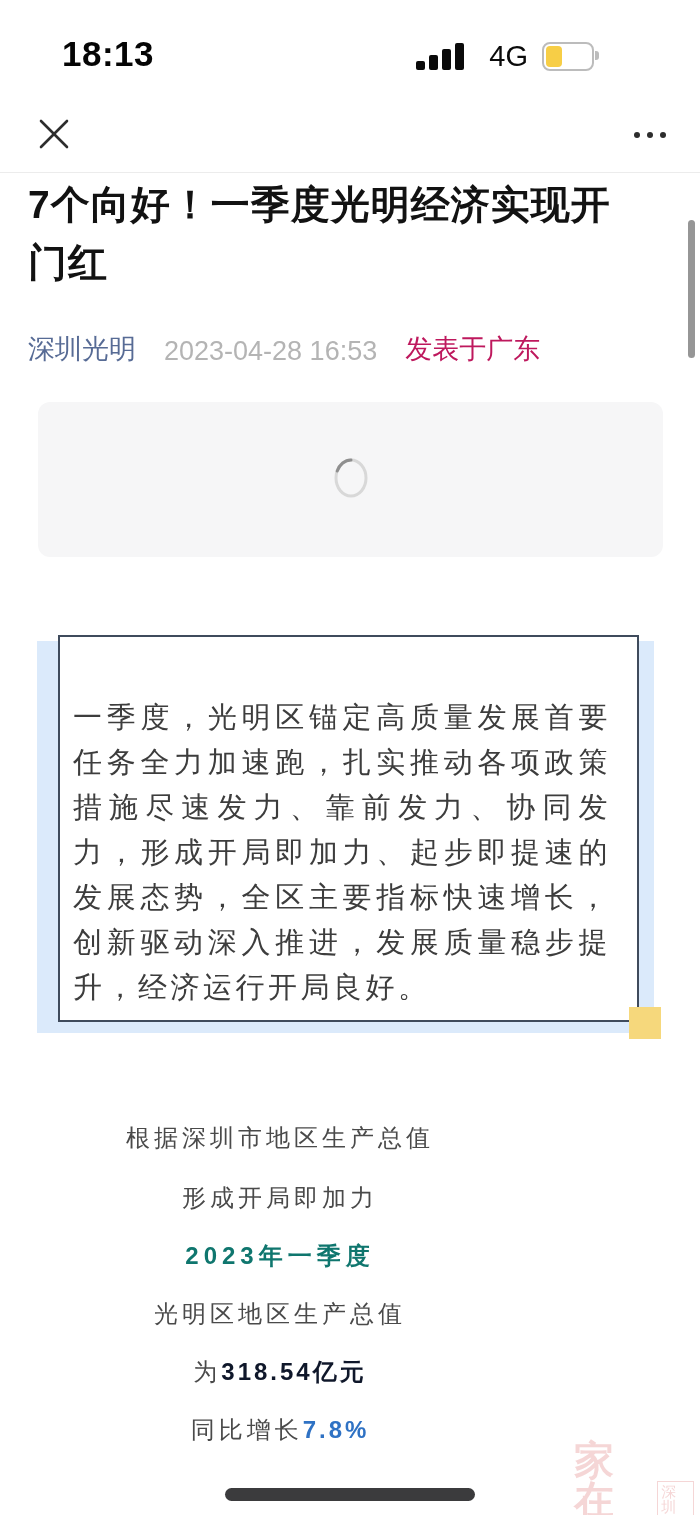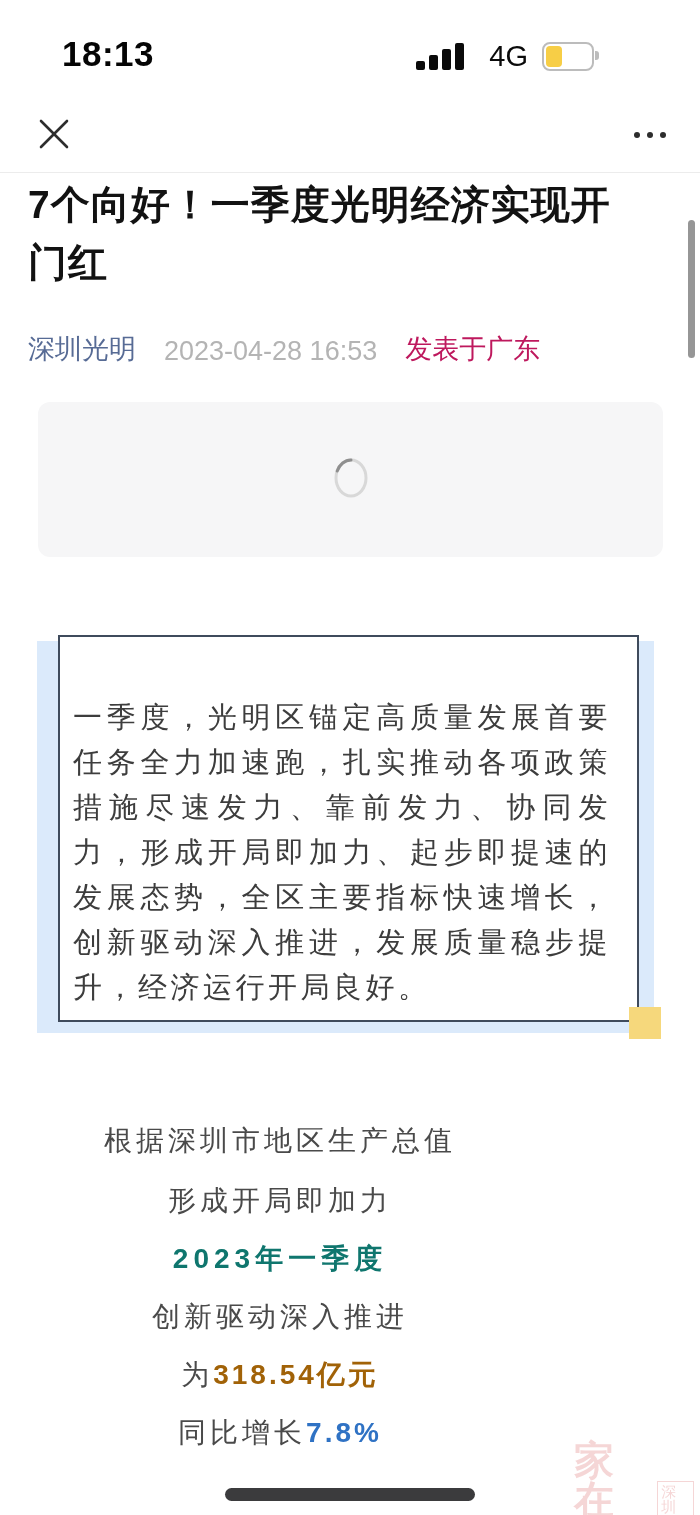--- a/index.html
+++ b/index.html
@@ -40,21 +40,21 @@
   
   .quote-wrap{position:absolute;left:0;top:0;}
   .quote-blue{position:absolute;left:37px;top:641px;width:617px;height:392px;}
   .quote-box{position:absolute;left:58px;top:635px;width:581px;height:387px;background:#ffffff;border:2px solid #3f4b5c;box-sizing:border-box;}
   .quote-text{position:absolute;left:0;top:0;width:100%;height:100%;box-sizing:border-box;
     padding:38px 26px 30px 13px;font-size:29px;line-height:45px;letter-spacing:3.5px;
     color:#3d3d3d;text-align:justify;margin-top:20px;}
   .yellow-sq{position:absolute;left:629px;top:1007px;width:32px;height:32px;}
   
   .stat-line{position:absolute;left:0;width:560px;text-align:center;
-    font-size:28px;letter-spacing:4px;color:#4a4a4a;white-space:nowrap;}
+    font-size:24px;letter-spacing:4px;color:#4a4a4a;white-space:nowrap;}
   .stat-bold{font-weight:700;color:#0f766e;letter-spacing:5px;}
   .stat-val{font-weight:700;letter-spacing:3px;}
   
   .watermark{position:absolute;right:6px;top:1440px;width:120px;color:rgba(221,118,118,0.30);line-height:1;}
   .wm-row{display:flex;align-items:flex-end;}
   .wm-main{font-size:40px;font-weight:700;letter-spacing:2px;}
   .wm-sub{font-size:15px;border:1px solid rgba(221,118,118,0.30);padding:2px 3px;margin-left:3px;margin-bottom:3px;}
   
   .home-bar{position:absolute;left:225px;top:1488px;width:250px;height:13px;border-radius:7px;background:#3b3b3d;cursor:grab;}
 </style>
@@ -116,23 +116,23 @@
     <div class="quote-blue" id="quote-blue" style="background: rgb(219, 234, 251);"></div>
     <div class="quote-box" style="border-color: rgb(63, 75, 92);">
       <div class="quote-text">一季度，光明区锚定高质量发展首要任务全力加速跑，扎实推动各项政策措施尽速发力、靠前发力、协同发力，形成开局即加力、起步即提速的发展态势，全区主要指标快速增长，创新驱动深入推进，发展质量稳步提升，经济运行开局良好。</div>
     </div>
     <div class="yellow-sq" id="yellow-sq" style="background: rgb(246, 216, 124);"></div>
   </div>
 
   <div class="stat-line" style="top:1122px">根据深圳市地区生产总值</div>
   <div class="stat-line" style="top:1182px">形成开局即加力</div>
   <div class="stat-line stat-bold" style="top:1240px">2023年一季度</div>
-  <div class="stat-line" style="top:1298px">创新驱动深入推进</div>
+  <div class="stat-line" style="top:1298px">光明区地区生产总值</div>
   <div class="stat-line" style="top:1356px">
-    <span>为</span><span class="stat-val accent-blue" style="color: #a16207;">318.54亿元</span>
+    <span>为</span><span class="stat-val accent-blue" style="color: #0f172a;">318.54亿元</span>
   </div>
   <div class="stat-line" style="top:1414px">
     <span>同比增长</span><span class="stat-val accent-blue" style="color: rgb(47, 114, 196);">7.8%</span>
   </div>
 
   <div class="watermark">
     <div class="wm-row">
       <span class="wm-main">家在</span>
       <span class="wm-sub">深圳</span>
     </div>

